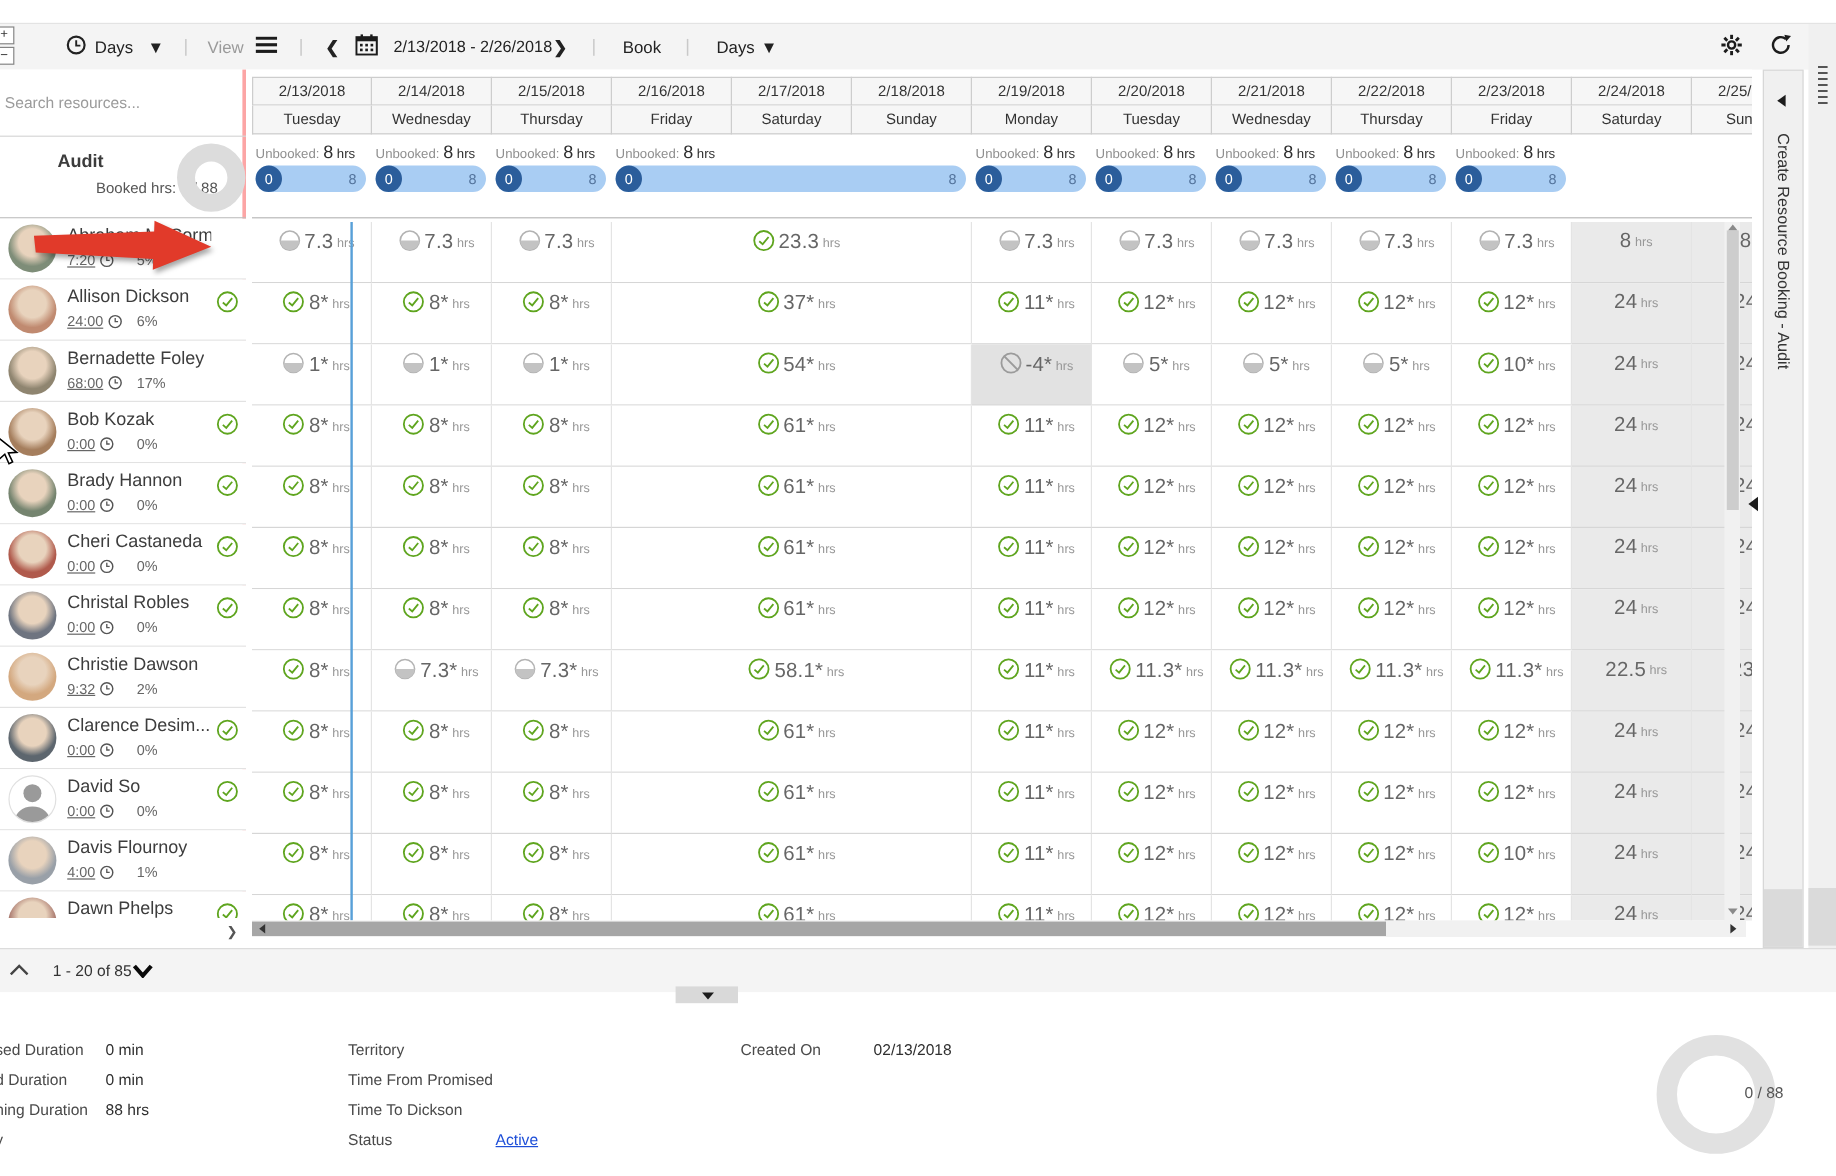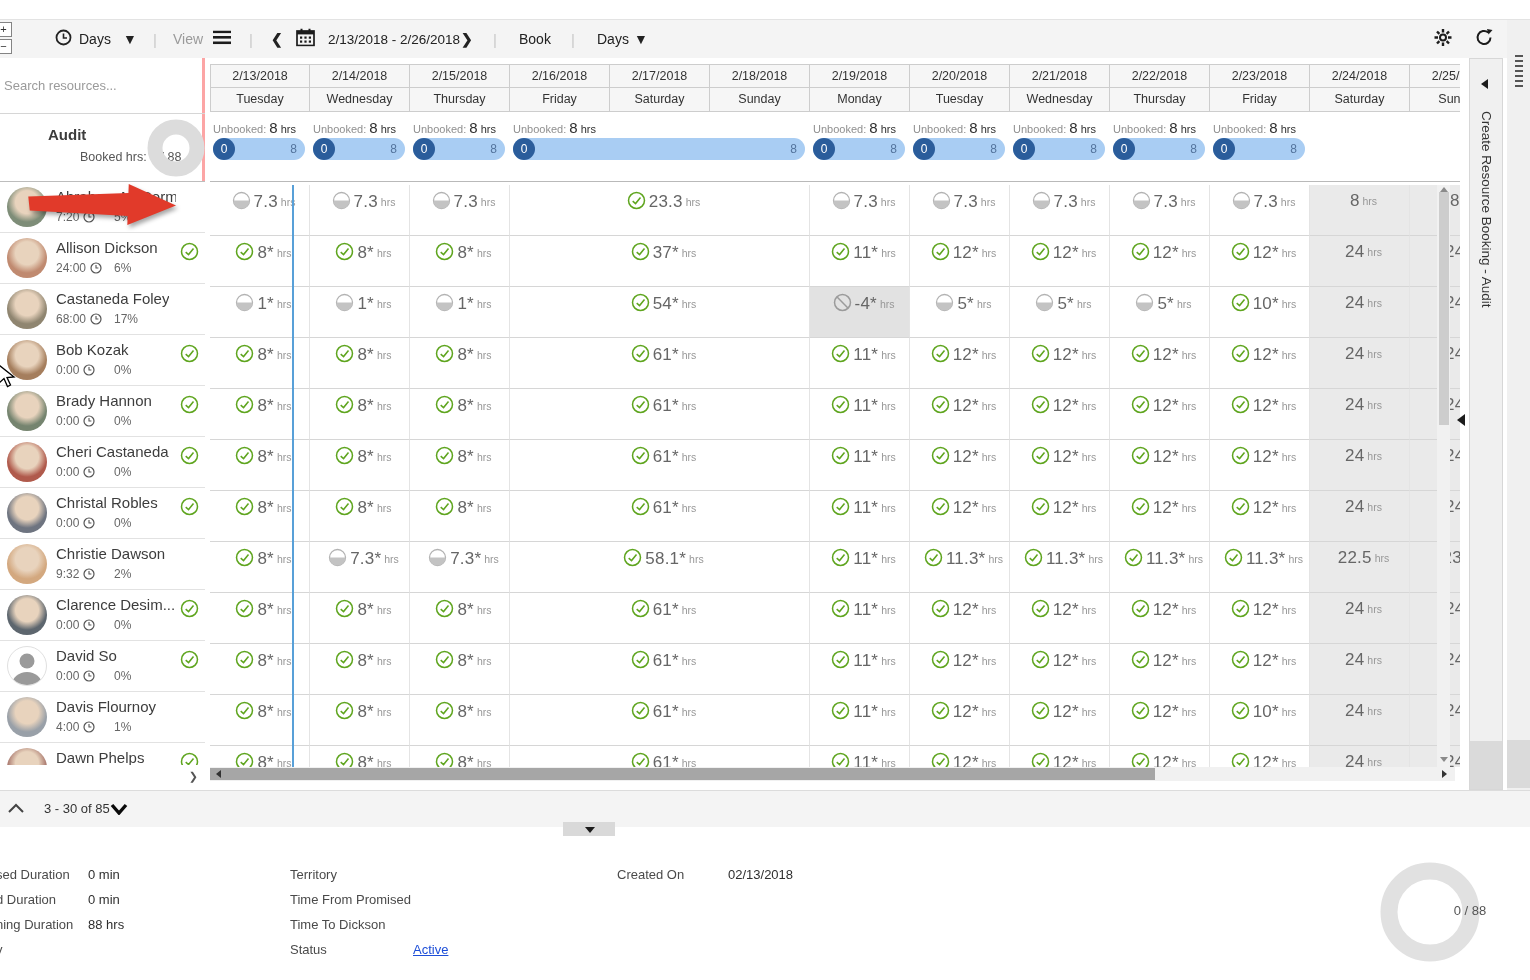--- a/index.html
+++ b/index.html
@@ -22,21 +22,21 @@
   #searchwrap input { position:absolute; left:4px; top:14px; width:190px; height:26px; border:none; outline:none;
     font-size:13px; color:#555; font-family:inherit; background:transparent; }
   #searchwrap input::placeholder { color:#9b9b9b; }
   #auditrow { position:absolute; left:0; top:56px; width:205px; height:68px; border-bottom:1px solid #bdbdbd; }
   #audit-name { position:absolute; left:48px; top:12px; font-size:15px; font-weight:bold; color:#3c3c3c; }
   #audit-booked { position:absolute; left:44px; top:36px; font-size:12.5px; color:#555;margin-left:36px; }
   #resources { position:absolute; left:0; top:124px; width:205px; height:583px; overflow:hidden; }
   .res-row { position:relative; width:205px; height:51px; border-bottom:1px solid #e2e2e2; background:#fff; cursor:pointer; }
   .avatar { position:absolute; left:7px; top:5px; width:40px; height:40px; border-radius:50%; overflow:hidden; }
   .res-name { position:absolute; left:56px; top:6px; font-size:15px; color:#3d3d3d; white-space:nowrap; overflow:hidden; max-width:120px; }
-  .res-sub { position:absolute; left:56px; top:28px; font-size:12px; color:#666; }
+  .res-sub { position:absolute; left:56px; top:28px; font-size:12px; color:#666;text-decoration:underline; }
   .res-sub .pct { position:absolute; left:58px; top:0; }
   .res-check { position:absolute; right:6px; top:9px; }
   #sb-strip { position:absolute; left:0; top:707px; width:205px; height:25px; background:#fff; }
   #sb-strip .arr { position:absolute; right:7px; top:5px; font-size:11px; color:#555; }
   
   #grid { left:205px; top:58px; width:1255px; height:723px; background:#fff; overflow:hidden; }
   #gheader { position:absolute; left:5px; top:6px; display:flex; }
   .hcell { width:100px; height:24px; background:#f6f6f6; border:1px solid #cdcdcd; border-left:none;
     font-size:12.5px; color:#333; text-align:center; line-height:22px; overflow:hidden; white-space:nowrap; }
   .hcell.first { border-left:1px solid #cdcdcd; }
@@ -194,21 +194,21 @@
             <circle cx="6" cy="6" r="5" fill="none" stroke="#555" stroke-width="1.2"></circle>
             <path d="M6 3 V6 H8.4" fill="none" stroke="#555" stroke-width="1.1"></path>
           </svg><span class="pct">6%</span></div>
         <span class="res-check"><svg width="19" height="19" viewBox="0 0 20 20" class="state">
             <circle cx="10" cy="10" r="8.4" fill="none" stroke="#5fa51f" stroke-width="1.6"></circle>
             <path d="M6 10.6 L9 13.2 L14.2 6.8" fill="none" stroke="#5fa51f" stroke-width="1.6"></path>
           </svg></span>
       </div>
       <div class="res-row">
         <div class="avatar" style="background: radial-gradient(circle at 50% 38%, rgb(232, 211, 189) 0px, rgb(232, 211, 189) 36%, rgb(143, 133, 112) 62%);"></div>
-        <div class="res-name">Castaneda Foley</div>
+        <div class="res-name">Bernadette Foley</div>
         <div class="res-sub"><span>68:00</span><svg width="12" height="12" viewBox="0 0 12 12" style="vertical-align: -1.5px; margin-left: 4px;">
             <circle cx="6" cy="6" r="5" fill="none" stroke="#555" stroke-width="1.2"></circle>
             <path d="M6 3 V6 H8.4" fill="none" stroke="#555" stroke-width="1.1"></path>
           </svg><span class="pct">17%</span></div>
       </div>
       <div class="res-row">
         <div class="avatar" style="background: radial-gradient(circle at 50% 38%, rgb(232, 211, 189) 0px, rgb(232, 211, 189) 36%, rgb(165, 126, 93) 62%);"></div>
         <div class="res-name">Bob Kozak</div>
         <div class="res-sub"><span>0:00</span><svg width="12" height="12" viewBox="0 0 12 12" style="vertical-align: -1.5px; margin-left: 4px;">
             <circle cx="6" cy="6" r="5" fill="none" stroke="#555" stroke-width="1.2"></circle>
@@ -916,21 +916,21 @@
 </div>
 <div class="abs" id="farstrip">
   <div id="farsmudge"></div>
   <div id="fargray"></div>
 </div>
 
 <div class="abs" id="pagination">
   <svg class="abs" style="left:8px; top:12px" width="16" height="10">
       <polyline points="1,9 8,2 15,9" fill="none" stroke="#444" stroke-width="2"></polyline>
     </svg>
-  <span id="pg-range">3 - 30 of 85</span>
+  <span id="pg-range">1 - 20 of 85</span>
   <svg class="abs" style="left:110px; top:12px" width="18" height="12">
       <polyline points="2,2 9,10 16,2" fill="none" stroke="#0a0a0a" stroke-width="3.4"></polyline>
     </svg>
 </div>
 <div class="abs" id="handle">
     <div class="tri"></div>
   </div>
 
 <div class="abs" id="panel">
   <div id="details-left">

